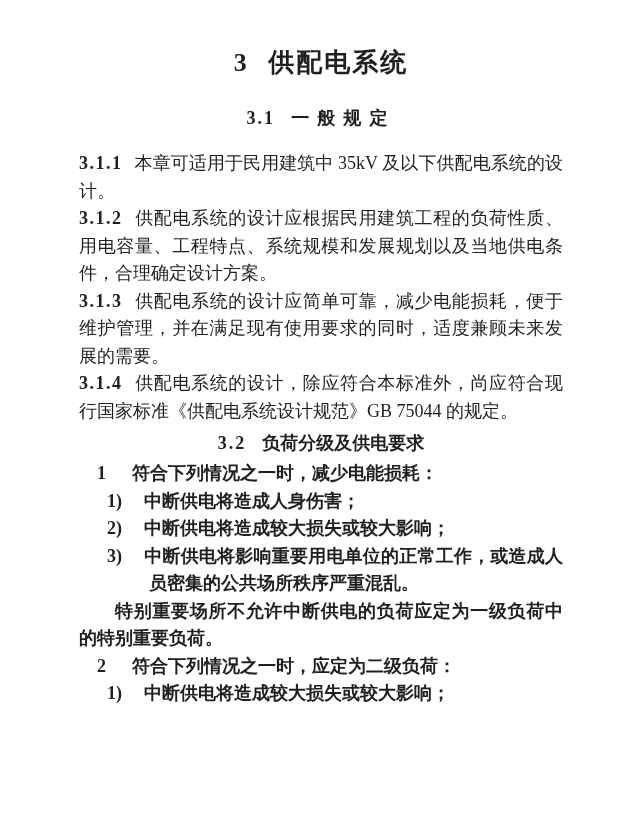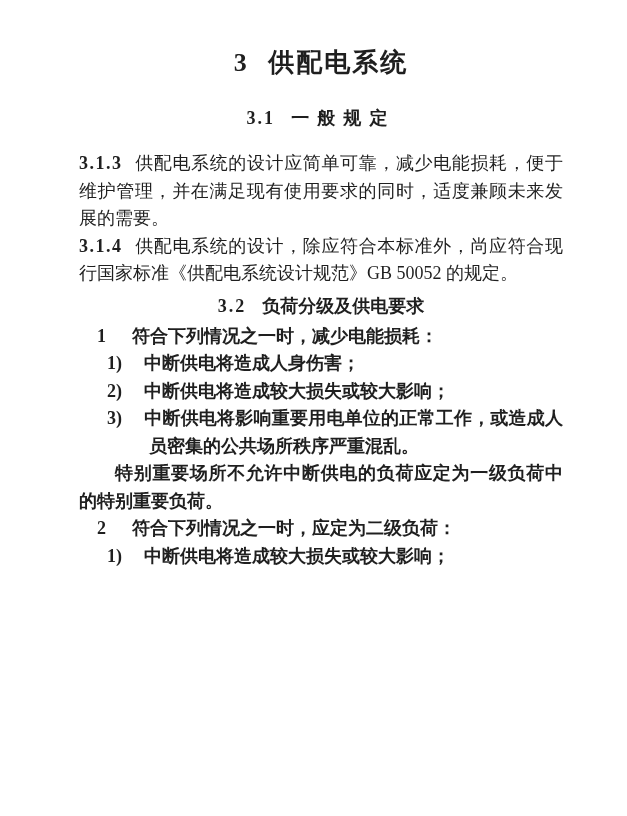--- a/index.html
+++ b/index.html
@@ -86,22 +86,24 @@
 </head>
 <body>
 
 <div class="page">
 
   <h1 class="chapter-title"><span class="chapter-num">3</span><span>供配电系统</span></h1>
 
   <h2 class="section-heading heading-3-1"><span class="sec-num">3.1</span><span class="sec-title">一般规定</span></h2>
 
   <div class="body-block serif-block">
+    <p><span class="clause-num">3.1.1</span><span>本章可适用于民用建筑中 35kV 及以下供配电系统的设计。</span></p>
+    <p><span class="clause-num">3.1.2</span><span>供配电系统的设计应根据民用建筑工程的负荷性质、用电容量、工程特点、系统规模和发展规划以及当地供电条件，合理确定设计方案。</span></p>
     <p><span class="clause-num">3.1.3</span><span>供配电系统的设计应简单可靠，减少电能损耗，便于维护管理，并在满足现有使用要求的同时，适度兼顾未来发展的需要。</span></p>
-    <p><span class="clause-num">3.1.4</span><span>供配电系统的设计，除应符合本标准外，尚应符合现行国家标准《供配电系统设计规范》GB 50052 的规定。</span></p>
+    <p><span class="clause-num">3.1.4</span><span>供配电系统的设计，除应符合本标准外，尚应符合现行国家标准《供配电系统设计规范》GB 75044 的规定。</span></p>
   </div>
 
   <h2 class="section-heading heading-3-2"><span class="sec-num">3.2</span><span class="sec-title">负荷分级及供电要求</span></h2>
 
   <div class="body-block bold-sans-block">
 
     <p class="item"><span class="item-num">1</span><span>符合下列情况之一时，减少电能损耗：</span></p>
 
     <p class="subitem"><span class="subitem-num">1)</span><span>中断供电将造成人身伤害；</span></p>
     <p class="subitem"><span class="subitem-num">2)</span><span>中断供电将造成较大损失或较大影响；</span></p>

